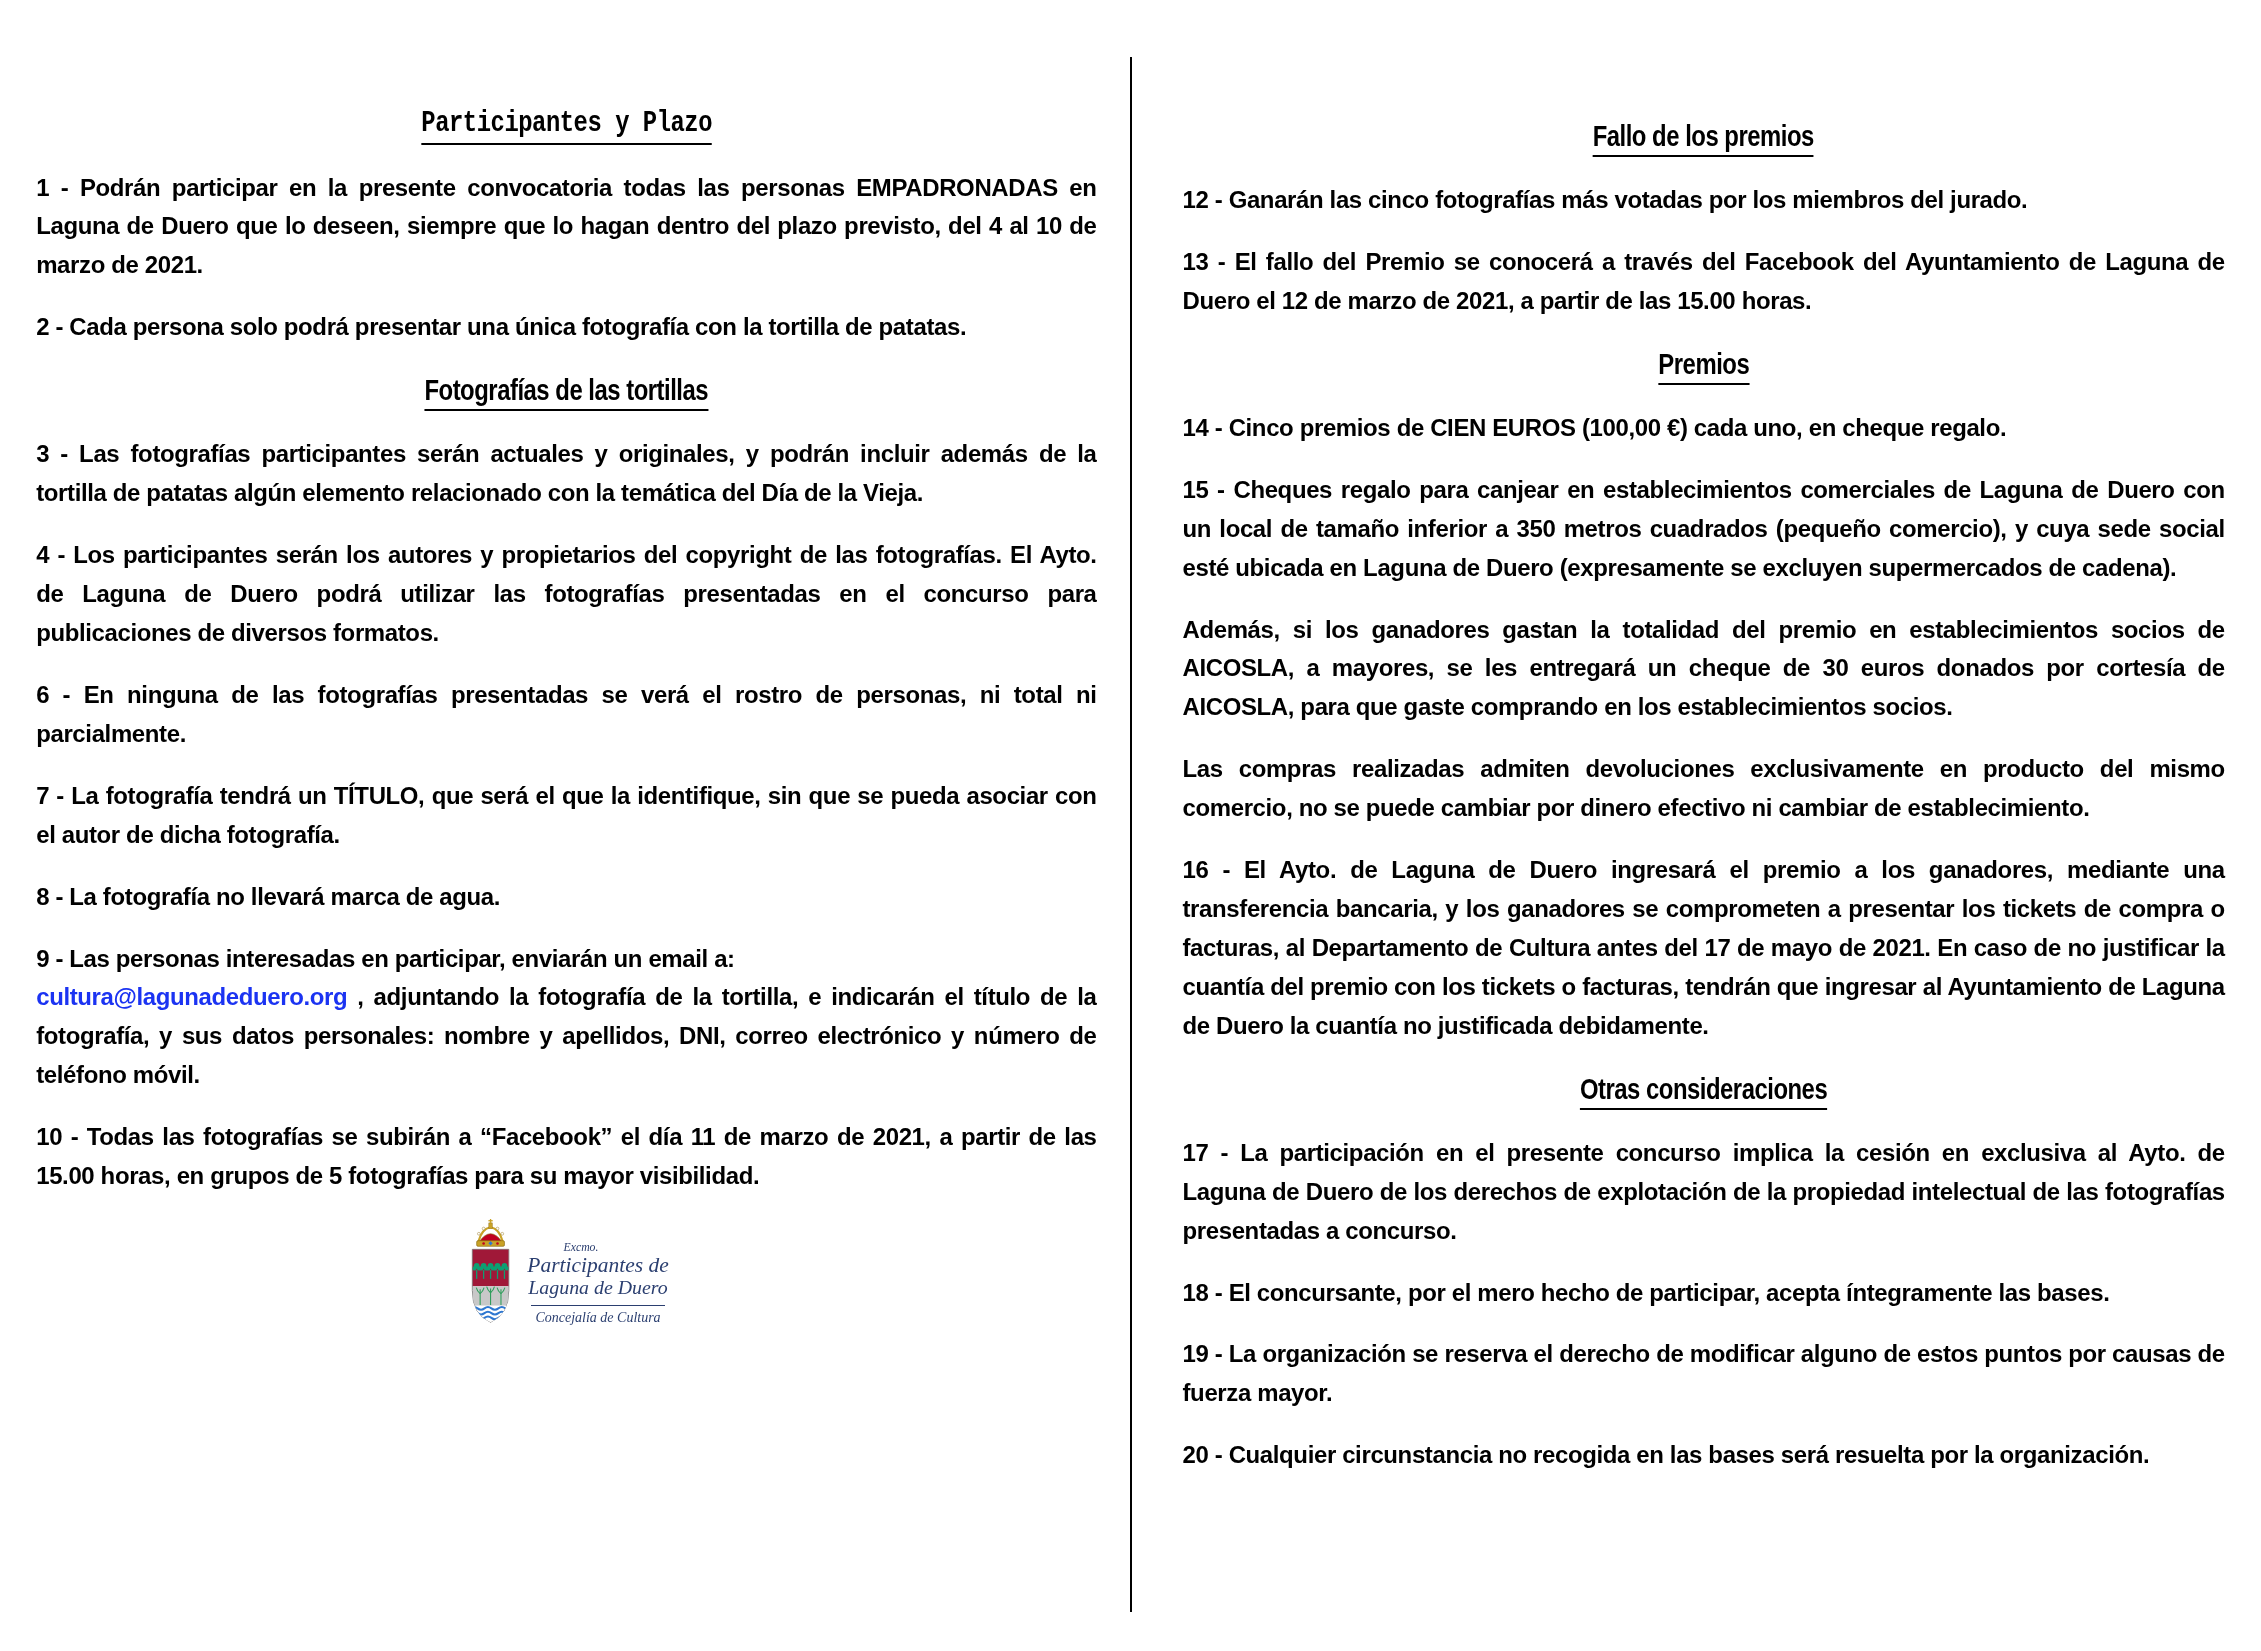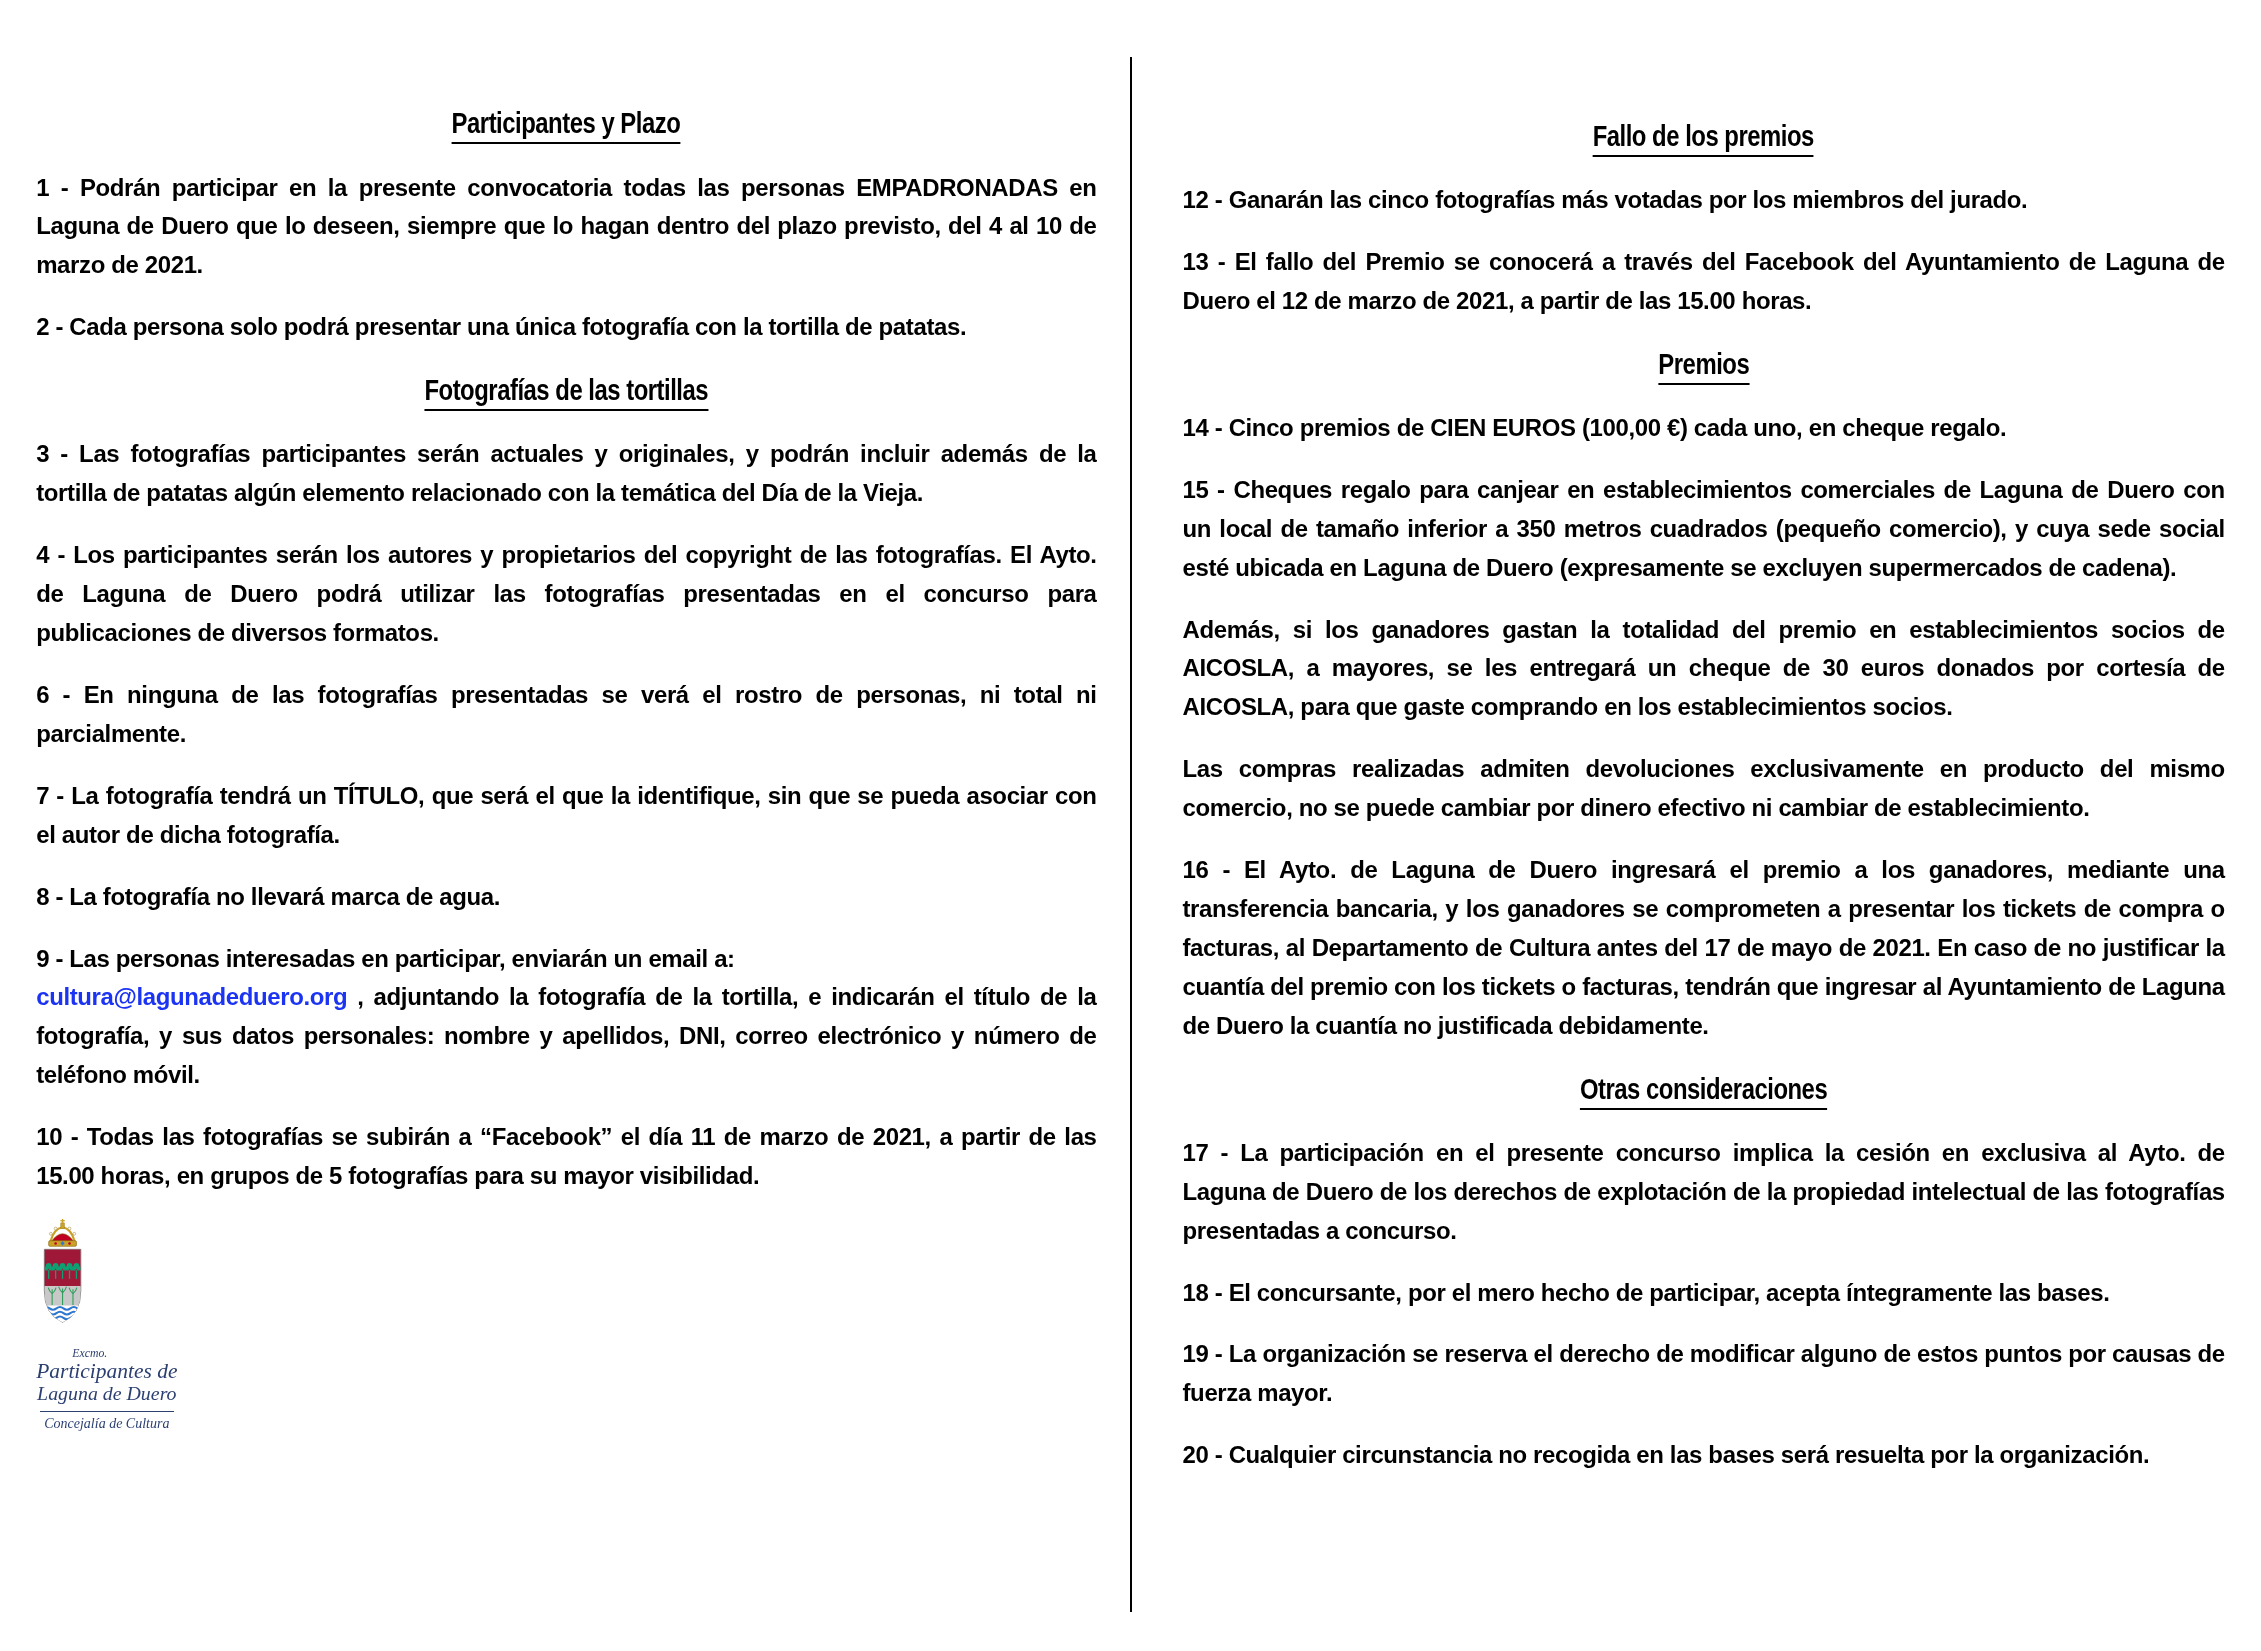--- a/index.html
+++ b/index.html
@@ -49,44 +49,43 @@
   }
   .section-heading {
     text-align: center;
     font-size: 1.32vw;
     margin: 1.15vw 0 1.25vw 0;
   }
   .section-heading .u {
     border-bottom: 0.13vw solid #000;
     padding-bottom: 0.14vw;
   }
-  .heading-after-title { margin-top: 4.7vw; }
+  .heading-after-title { margin-top: 4.7vw; font-family: Liberation Mono, monospace; }
   .heading-first-right { margin-top: 5.25vw; }
 
   p.body {
     font-size: 1.06vw;
     line-height: 1.72vw;
     text-align: justify;
     margin: 0 0 1.02vw 0;
     letter-spacing: -0.015em;
   }
   .email-link {
     color: #1B33F2;
     text-decoration: none;
     cursor: pointer;
     margin-top: 44px;
   }
 
   .logo {
     margin-top: 1.0vw;
     display: flex;
-    align-items: flex-start;
+    align-items: flex-end;
     justify-content: center;
     gap: 0.45vw;
-    flex-direction: column;
   }
   .crest-svg {
     width: 2.35vw;
     height: 4.7vw;
     display: block;
   }
   .logo-text {
     font-family: "Liberation Serif", serif;
     font-style: italic;
     font-weight: 400;

